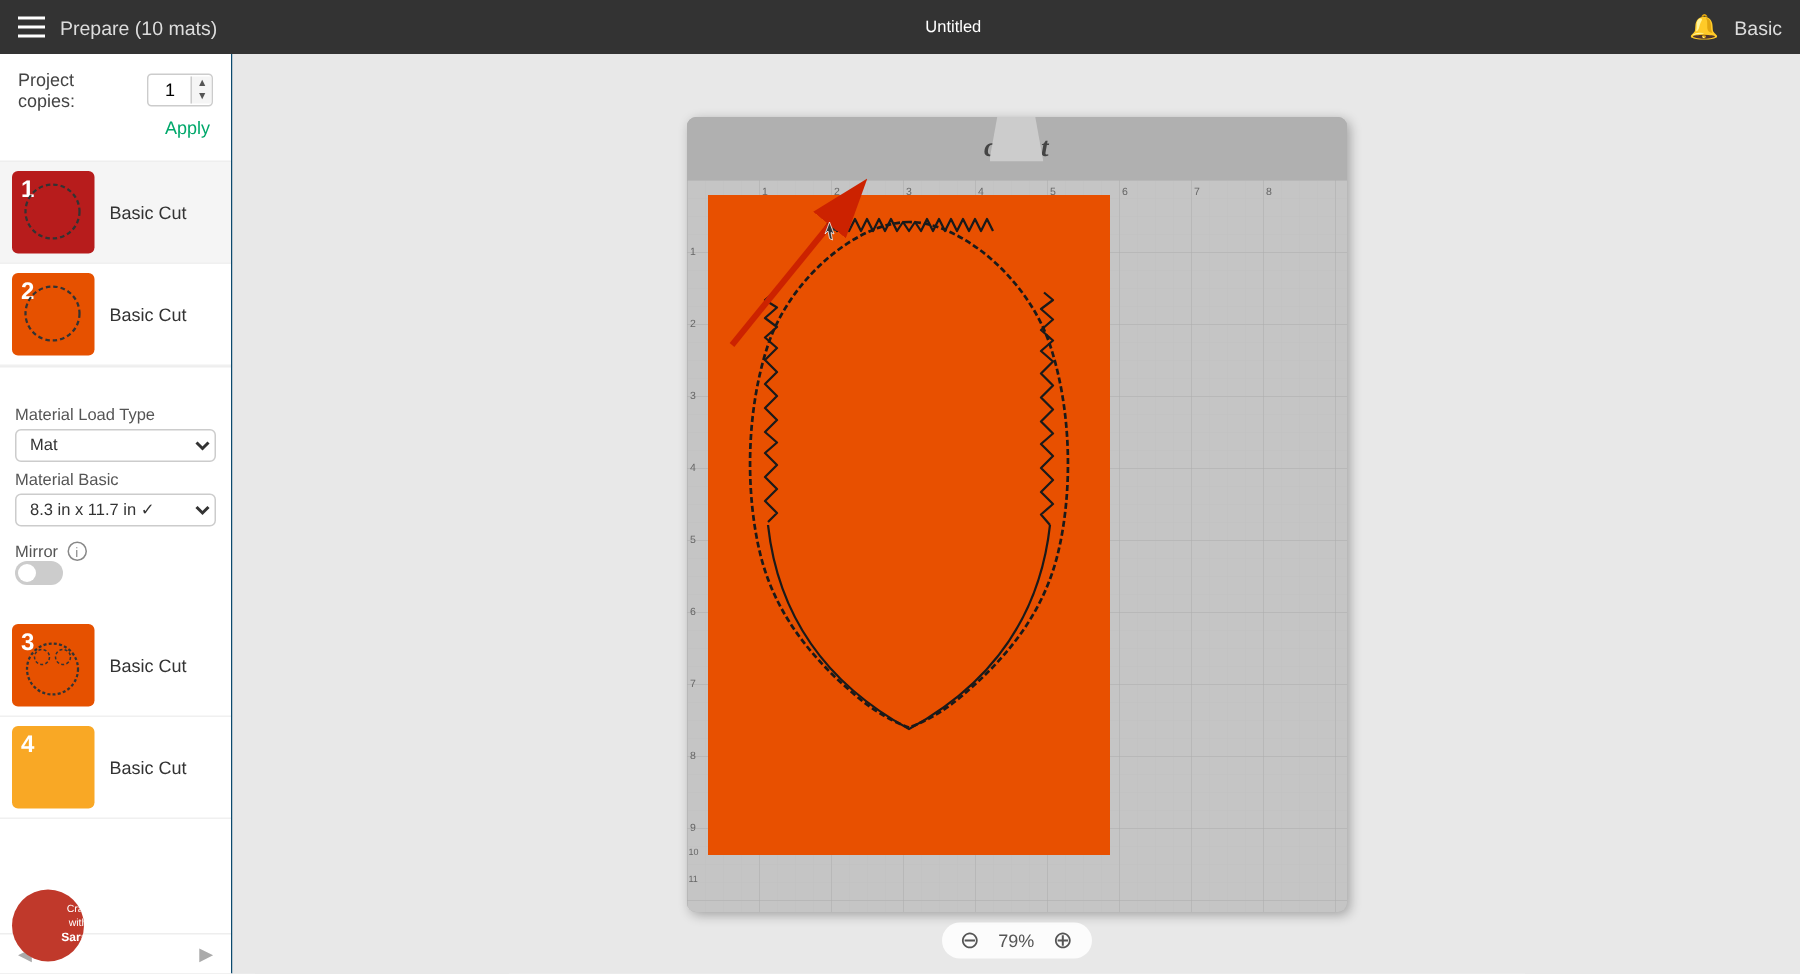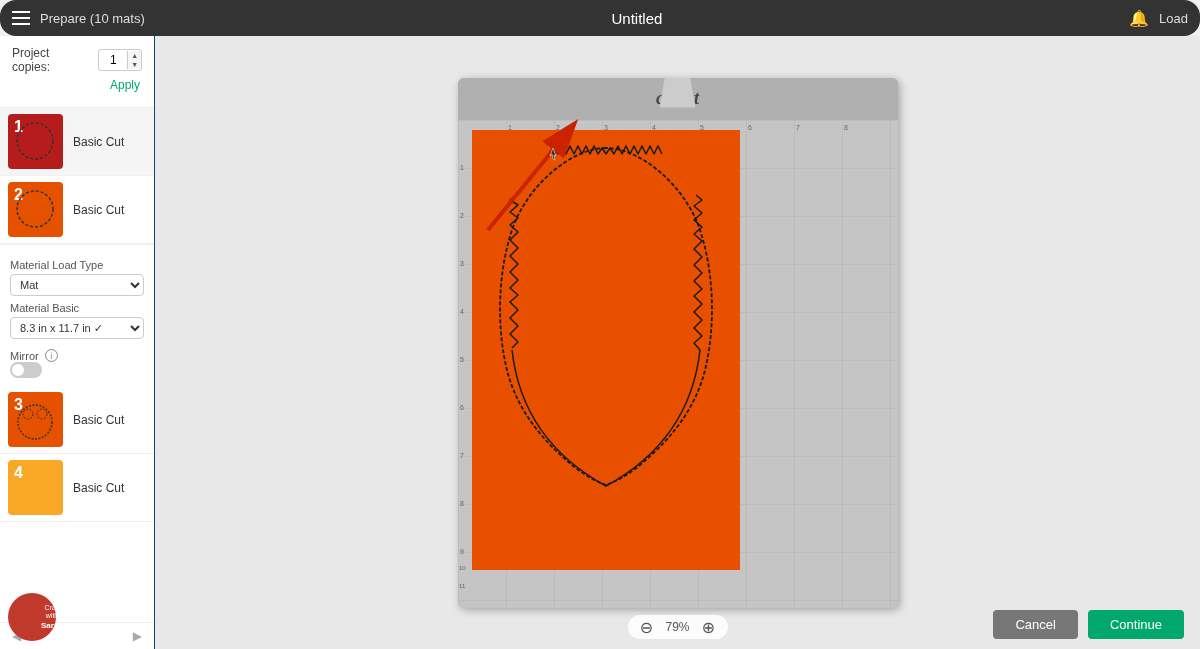--- a/index.html
+++ b/index.html
@@ -7,24 +7,23 @@
 
     
     .header {
       background: #333;
       color: #fff;
       height: 36px;
       display: flex;
       align-items: center;
       justify-content: space-between;
       padding: 0 12px;
-      border-radius: 16px;
     }
     .header-left { display: flex; align-items: center; gap: 10px; }
-    .header-center { font-size: 15px; font-weight: 400; }
+    .header-center { font-size: 11px; font-weight: 400; }
     .header-right { display: flex; align-items: center; gap: 10px; }
     .hamburger-icon { display: flex; flex-direction: column; gap: 4px; cursor: pointer; }
     .hamburger-icon span { width: 18px; height: 2px; background: #fff; display: block; }
 
     
     .main-layout { display: flex; height: calc(649px - 36px); }
 
     
     .sidebar {
       width: 155px;
@@ -121,21 +120,21 @@
       top: 4px;
       left: 6px;
       font-size: 16px;
       font-weight: bold;
       color: #fff;
     }
     .mat-label { font-size: 12px; color: #333; }
 
     
     .material-settings {
-      padding: 8px 10px;
+      padding: 20px 10px;
       border-top: 1px solid #eee;
       font-size: 11px;
     }
     .setting-label { color: #555; font-size: 11px; margin-bottom: 3px; margin-top: 6px; }
     .setting-select {
       width: 100%;
       border: 1px solid #ccc;
       border-radius: 4px;
       padding: 3px 5px;
       font-size: 11px;
@@ -375,21 +374,21 @@
         <span></span>
         <span></span>
     </div>
     <span style="font-size:13px;color:#ddd;">Prepare (10 mats)</span>
   </div>
   <div class="header-center">
     <span>Untitled</span>
   </div>
   <div class="header-right">
     <span style="font-size:16px;cursor:pointer;">🔔</span>
-    <span style="font-size:13px;color:#ddd;">Load</span>
+    <span style="font-size:13px;color:#ddd;">Basic</span>
   </div>
 </div>
 
 <div class="main-layout">
 
   <div class="sidebar">
     <div class="sidebar-top">
       <div class="project-copies-row">
         <label class="project-copies-label">Project copies:</label>
         <div class="copies-input-wrapper">
@@ -589,19 +588,15 @@
     <div class="zoom-bar">
       <button class="zoom-btn">
         <span style="font-size:16px;">⊖</span>
       </button>
       <span style="min-width:36px;text-align:center;">79%</span>
       <button class="zoom-btn">
         <span style="font-size:16px;">⊕</span>
       </button>
     </div>
 
-    <div class="bottom-bar">
-      <button class="cancel-btn">Cancel</button>
-      <button class="continue-btn">Continue</button>
-    </div>
 
   </div>
 </div>
 
 </body></html>

